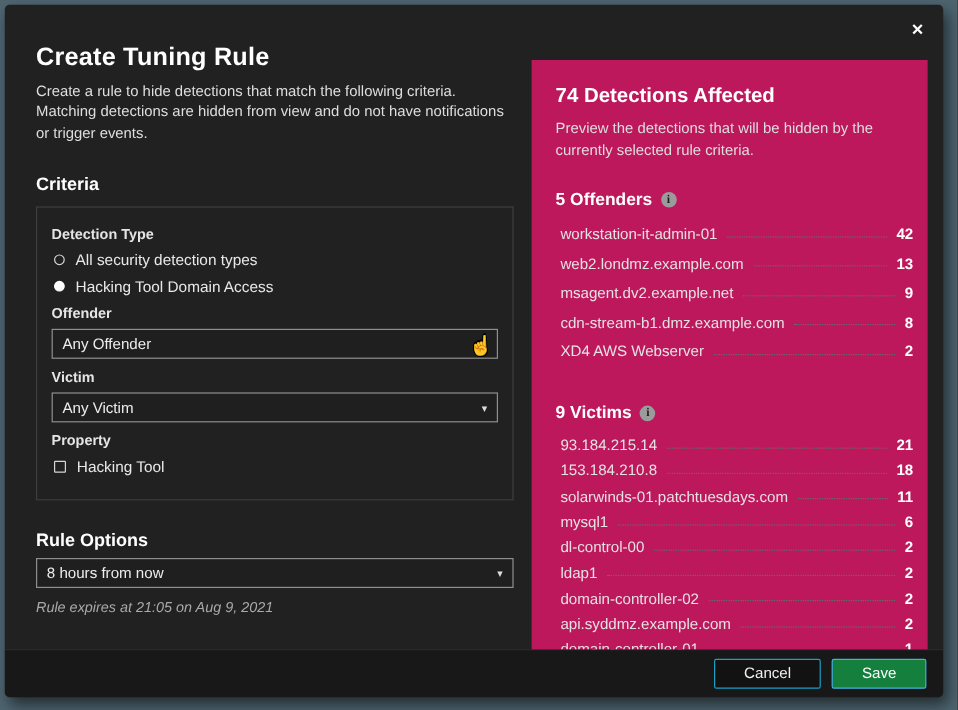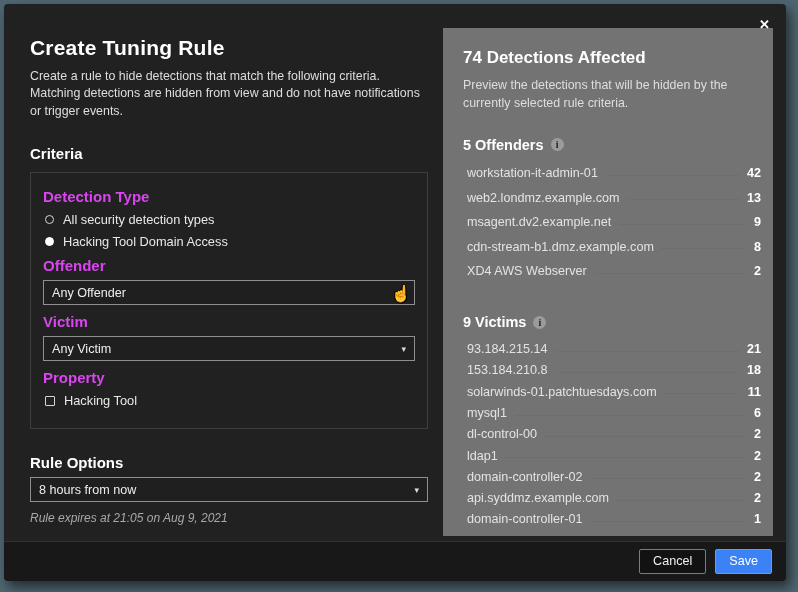--- a/index.html
+++ b/index.html
@@ -23,21 +23,21 @@
     font-family:"Liberation Sans", sans-serif;
   }
   
   .left-col { position:absolute; left:26px; top:32px; width:398px; z-index:1; }
   .title { font-size:21px; font-weight:bold; color:#fff; letter-spacing:.2px; }
   .sub { font-size:12.4px; color:#dedede; line-height:1.4; margin-top:8px; }
   .h2 { font-size:15px; font-weight:bold; color:#fff; margin-top:25px; }
   .fieldset {
     margin-top:10px; border:1px solid #3e3e3e; padding:15px 12px 20px 12px;
   }
-  .lbl { font-size:15px; font-weight:bold; color:#d946ef; }
+  .lbl { font-size:12px; font-weight:bold; color:#e5e5e5; }
   .choice-row {
     display:flex; align-items:center; gap:9px;
     font-size:12.8px; color:#e8e8e8; margin-top:7px; padding-left:2px; cursor:pointer;
   }
   .radio {
     width:9px; height:9px; border-radius:50%;
     border:1.5px solid #d6d6d6; flex:none;
   }
   .radio.checked { background:#fff; border-color:#fff; }
   .checkbox {
@@ -51,22 +51,22 @@
   }
   .arrow { font-size:9px; color:#dcdcdc; }
   .cursor-glyph {
     position:absolute; right:3px; top:3px; font-size:16px; color:#fff;
     text-shadow:1px 1px 0 #000, -1px 0 0 #000, 0 -1px 0 #000, 0 1px 0 #000;
     pointer-events:none;
   }
   .note { font-size:12px; font-style:italic; color:#a9a9a9; margin-top:9px; }
   
   .right-panel {
-    position:absolute; left:439px; top:24px; width:330px; height:508px;
-    background:#737373; padding:20px 12px 0 20px; z-index:1;
+    position:absolute; left:439px; top:46px; width:330px; height:508px;
+    background:#be185d; padding:20px 12px 0 20px; z-index:1;
   }
   .rp-title { font-size:17px; font-weight:bold; color:#fff; }
   .rp-sub { font-size:12.4px; color:#dedede; line-height:1.45; margin-top:9px; width:292px; }
   .group-heading {
     display:flex; align-items:center; gap:7px; margin-top:24px;
     font-size:14.5px; font-weight:bold; color:#fff;
   }
   .info {
     width:13px; height:13px; border-radius:50%; background:#9b9b9b; color:#1f1f1f;
     font-size:10px; font-weight:bold; line-height:13px; text-align:center;
@@ -84,24 +84,24 @@
   .row-count { font-size:12.6px; font-weight:bold; color:#fff; }
   
   .footer {
     position:absolute; left:0; right:0; bottom:0; height:40px; z-index:5;
     background:#181818; border-top:1px solid #303030; border-radius:0 0 4px 4px;
     display:flex; align-items:center; justify-content:flex-end; gap:9px;
     padding-right:14px;
   }
   .btn {
     font-family:"Liberation Sans", sans-serif; font-size:12.6px;
-    border-radius:2px; padding:4px 13px; cursor:pointer; line-height:1.25;
+    border-radius:2px; padding:4px 24px; cursor:pointer; line-height:1.25;
   }
   .btn.cancel { background:#121212; border:1px solid #1d9fc6; color:#f0f0f0; }
-  .btn.save { background:#3b82f6; border:1px solid #41b2df; color:#fff;text-align:center; }
+  .btn.save { background:#15803d; border:1px solid #41b2df; color:#fff;text-align:center; }
 </style>
 </head>
 <body>
 
 <div class="modal">
 
   <button class="close">✕</button>
 
   <div class="left-col">
     <div class="title">Create Tuning Rule</div>

